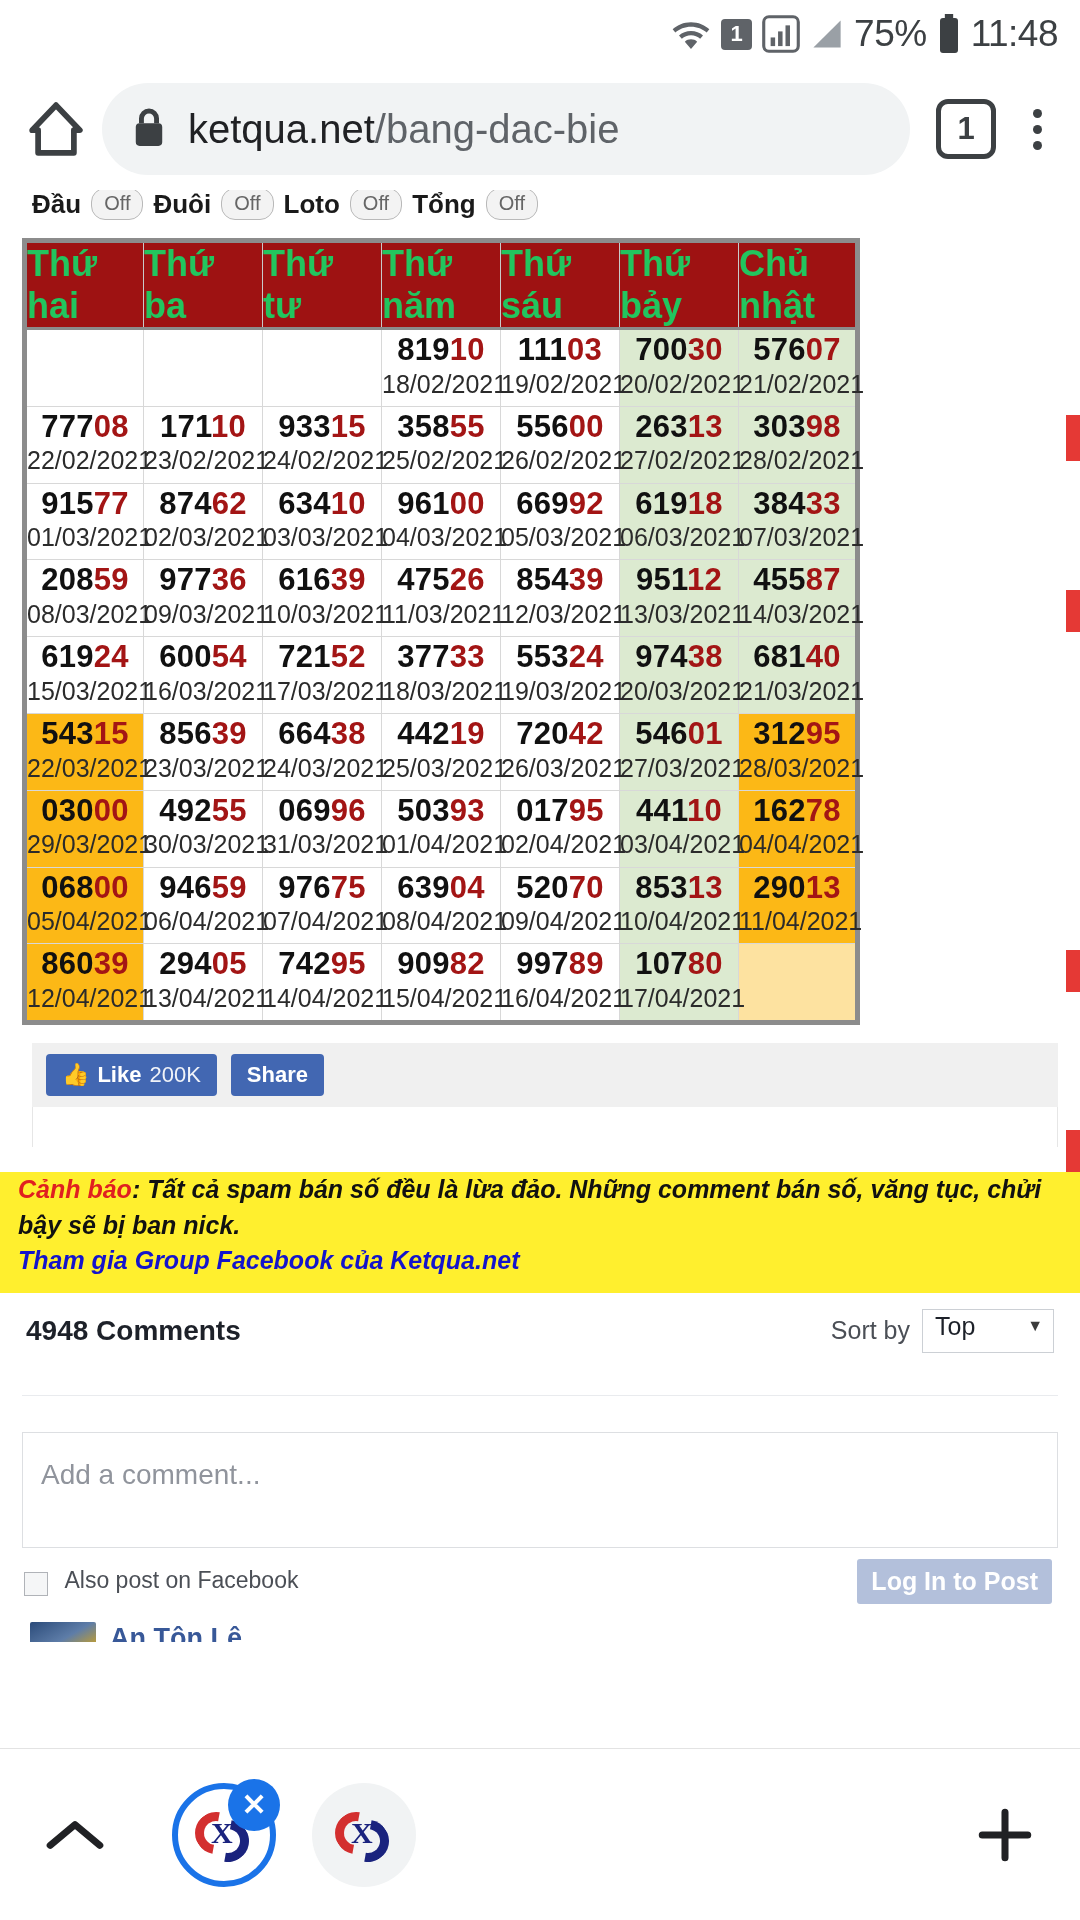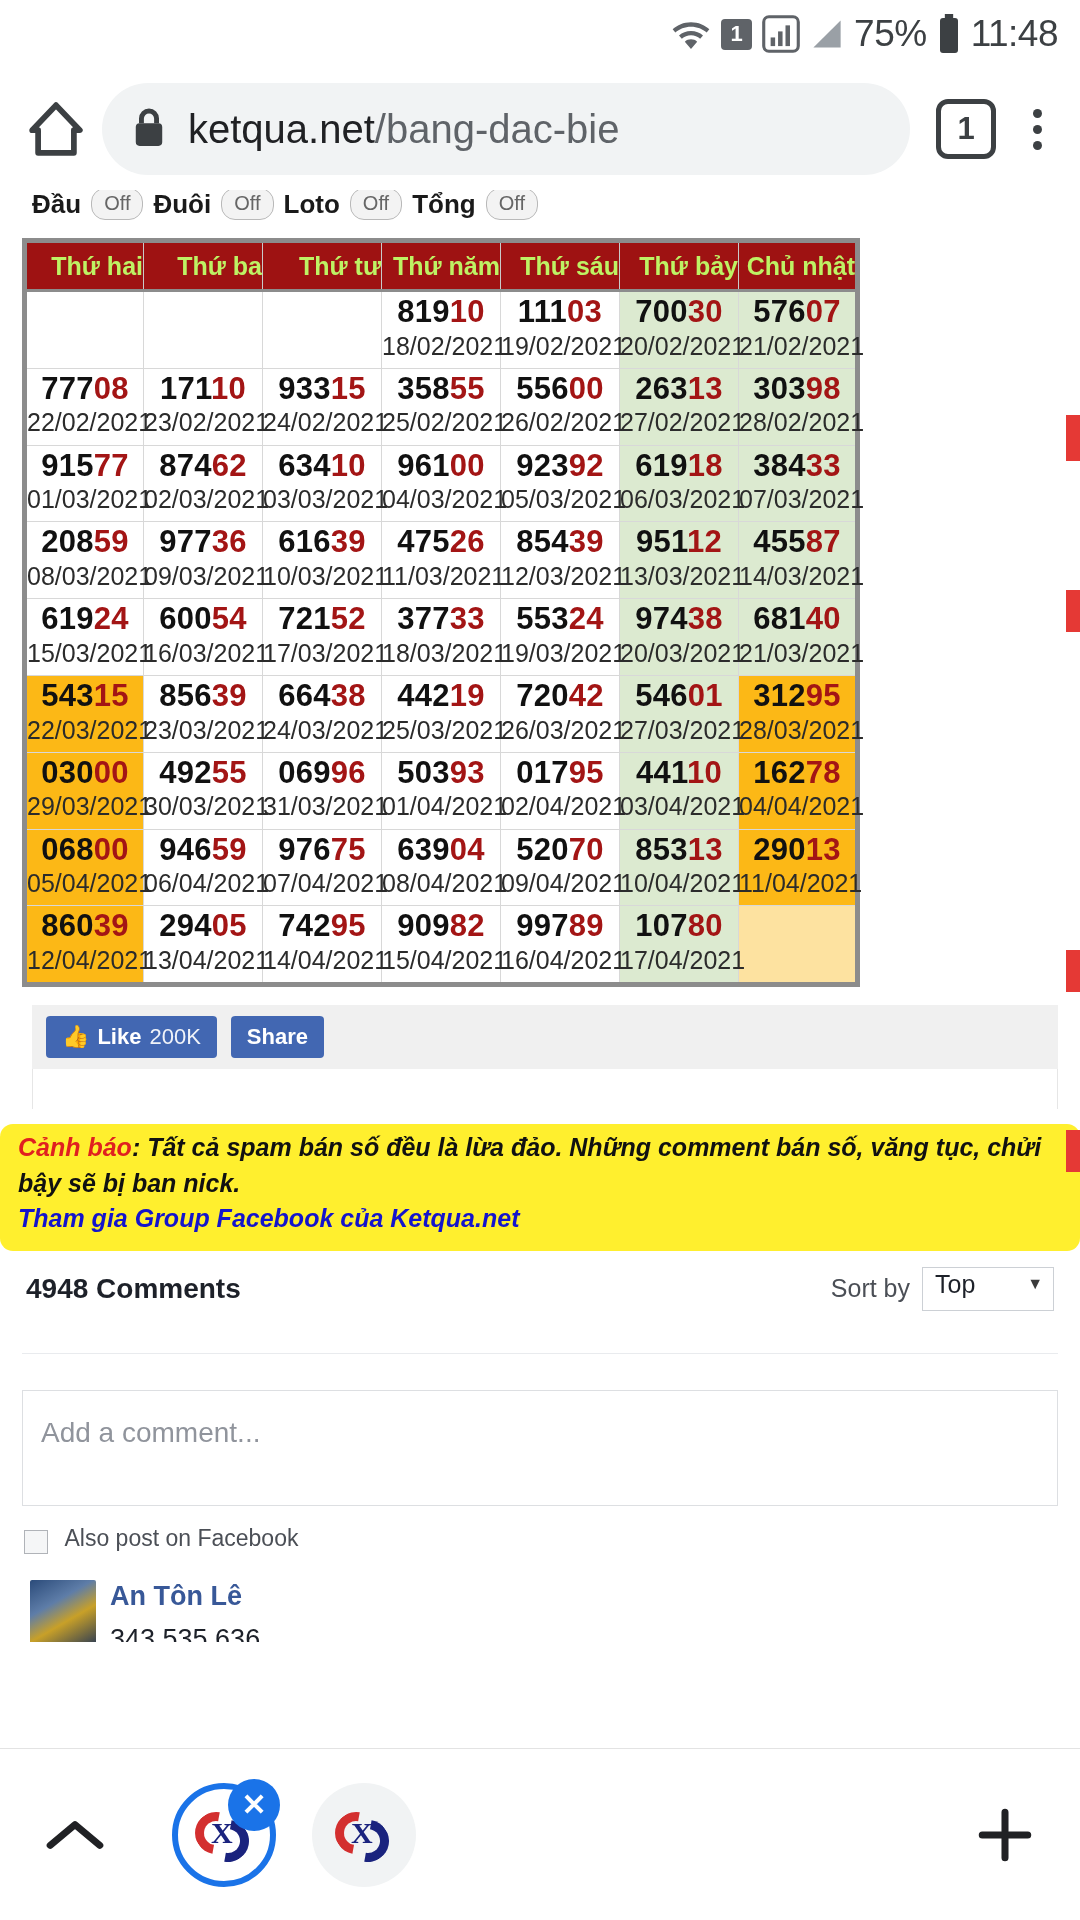--- a/index.html
+++ b/index.html
@@ -68,22 +68,22 @@
   
   .frame { margin: 0 10px; background: #fff; }
 
   
   .tblwrap { padding: 14px 10px 0 12px; }
   table.kq {
     width: 838px; border-collapse: collapse;
     border: 5px solid #8c8c8c; background: #fff; table-layout: fixed;
   }
   table.kq th {
-    background: #9e1212; color: #bef264; font-size: 25px; font-weight: 700;
-    height: 50px; text-align: right;
+    background: #9e1212; color: #22c55e; font-size: 36px; font-weight: 700;
+    height: 50px; text-align: left;
     border-right: 1px solid #c9c9c9; border-bottom: 3px solid #8c8c8c;
   }
   table.kq th:last-child { border-right: none; }
   table.kq td {
     height: 74px; text-align: center; vertical-align: middle;
     border-right: 1px solid #d8d8d8; border-bottom: 1px solid #d8d8d8;
     padding: 4px 0 6px;
   }
   table.kq td:last-child { border-right: none; }
   table.kq tr:last-child td { border-bottom: none; }
@@ -106,24 +106,23 @@
     font-size: 22px; font-weight: 700; padding: 8px 16px;
     display: flex; align-items: center; gap: 8px;
   }
   .fbbtn .cnt { font-weight: 400; opacity: .92; }
   .thumb { font-size: 22px; }
 
   .whitegap { height: 40px; background: #fff; border-left: 1px solid #e6e6e6; border-right: 1px solid #e6e6e6; margin: 0 12px 0 22px; }
 
   
   .warn {
-    background: #ffef2e; padding: 6px 18px 14px; margin-top: 15px;
+    background: #ffef2e; padding: 0 18px 14px; margin-top: 25px;
     font-style: italic; font-weight: 700; font-size: 25px; color: #111;
     line-height: 1.42;
-    border-radius: 13px;
   }
   .warn .red { color: #e02020; }
   .warn .lnk { color: #1414cc; display: block; }
 
   
   .cmts { padding: 0 22px; }
   .cmt-head {
     display: flex; align-items: center; justify-content: space-between;
     padding: 16px 4px 12px;
   }
@@ -354,21 +353,21 @@
                 </td>
                 <td>
                   <div class="num"><span>634</span><span class="tail">10</span></div>
                   <div class="dt">03/03/2021</div>
                 </td>
                 <td>
                   <div class="num"><span>961</span><span class="tail">00</span></div>
                   <div class="dt">04/03/2021</div>
                 </td>
                 <td>
-                  <div class="num"><span>923</span><span class="tail">92</span></div>
+                  <div class="num"><span>669</span><span class="tail">92</span></div>
                   <div class="dt">05/03/2021</div>
                 </td>
                 <td class="sat">
                   <div class="num"><span>619</span><span class="tail">18</span></div>
                   <div class="dt">06/03/2021</div>
                 </td>
                 <td class="sun">
                   <div class="num"><span>384</span><span class="tail">33</span></div>
                   <div class="dt">07/03/2021</div>
                 </td>
@@ -586,20 +585,21 @@
       <div class="hr"></div>
 
       <div class="cbox">
         <div class="ph">Add a comment...</div>
       </div>
       <div class="cfoot">
         <span>
           <span class="chk"></span>
           <span class="chklbl">Also post on Facebook</span>
         </span>
+        <span class="loginbtn">Log In to Post</span>
       </div>
 
       <div class="comment">
         <div class="avatar av1"></div>
         <div class="cbody">
           <div class="cname">An Tôn Lê</div>
           <div class="ctext">343,535,636</div>
 
         </div>
       </div>

